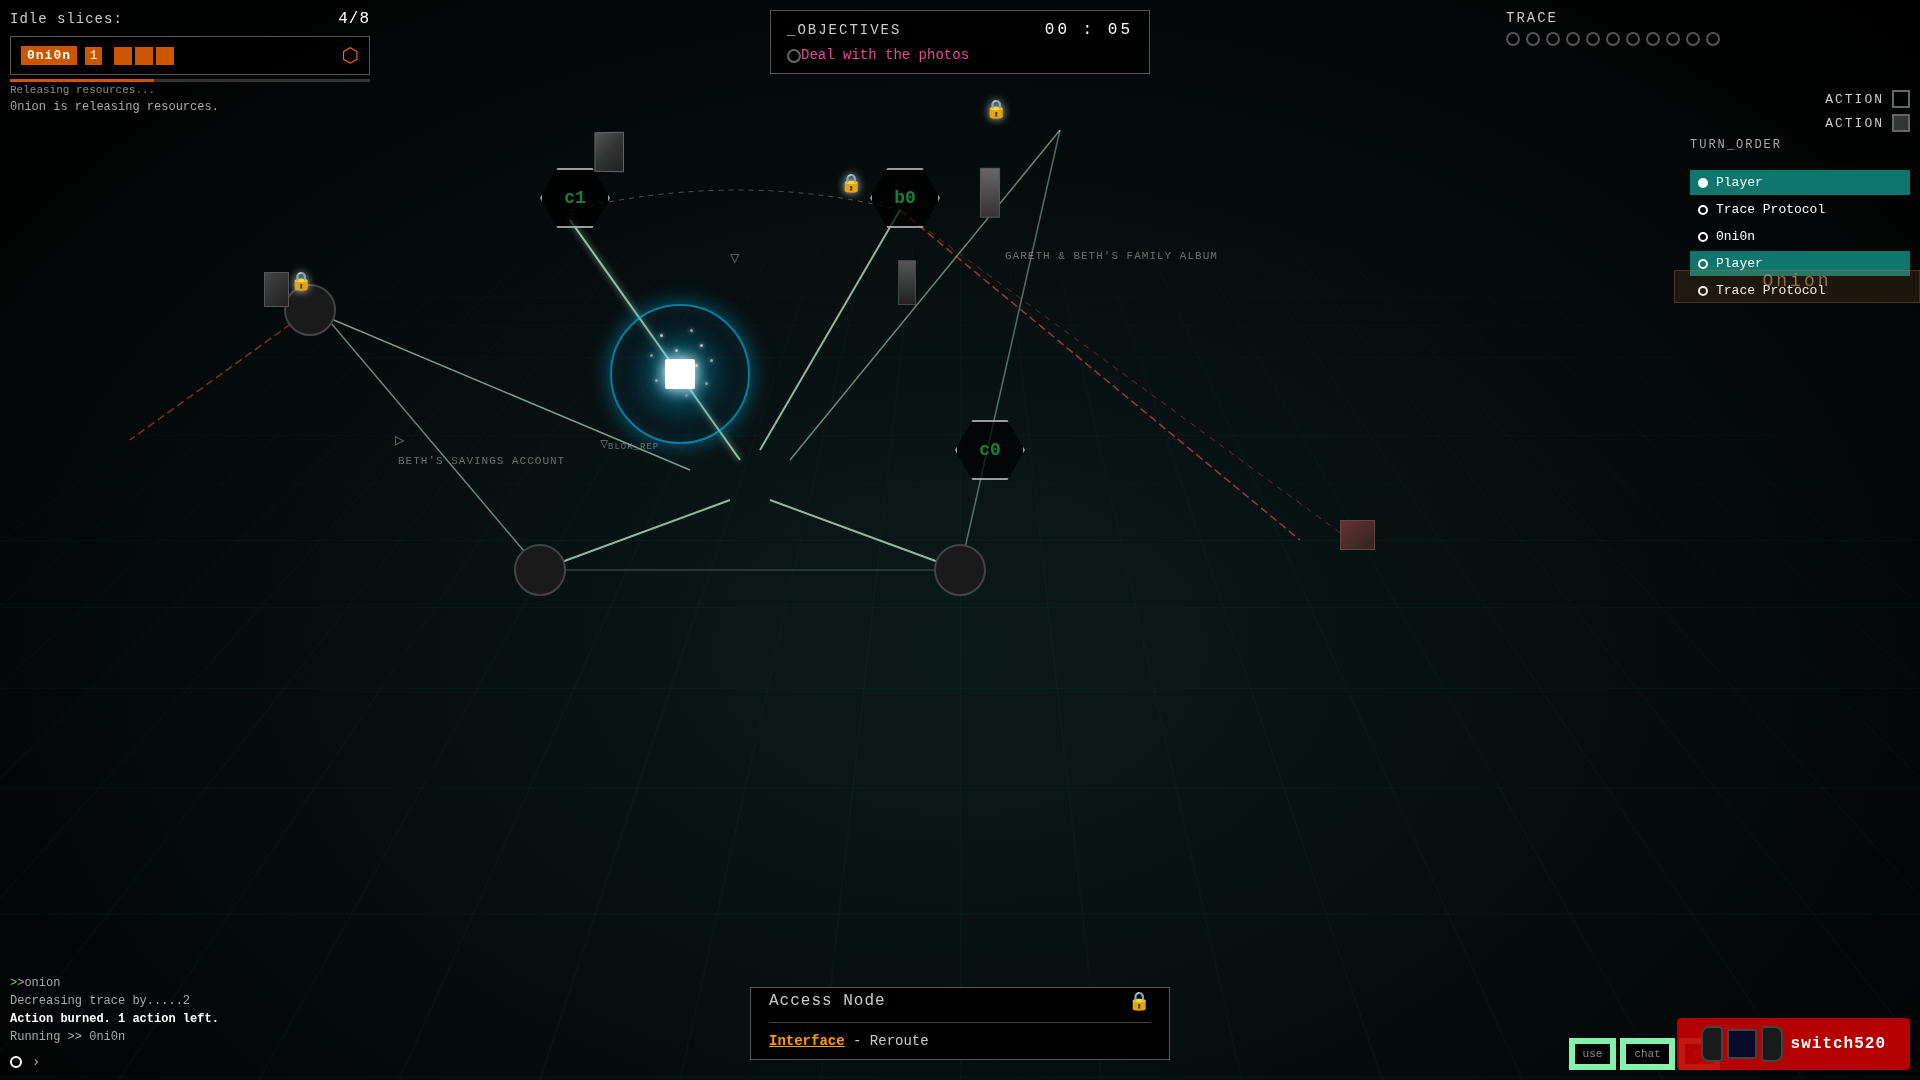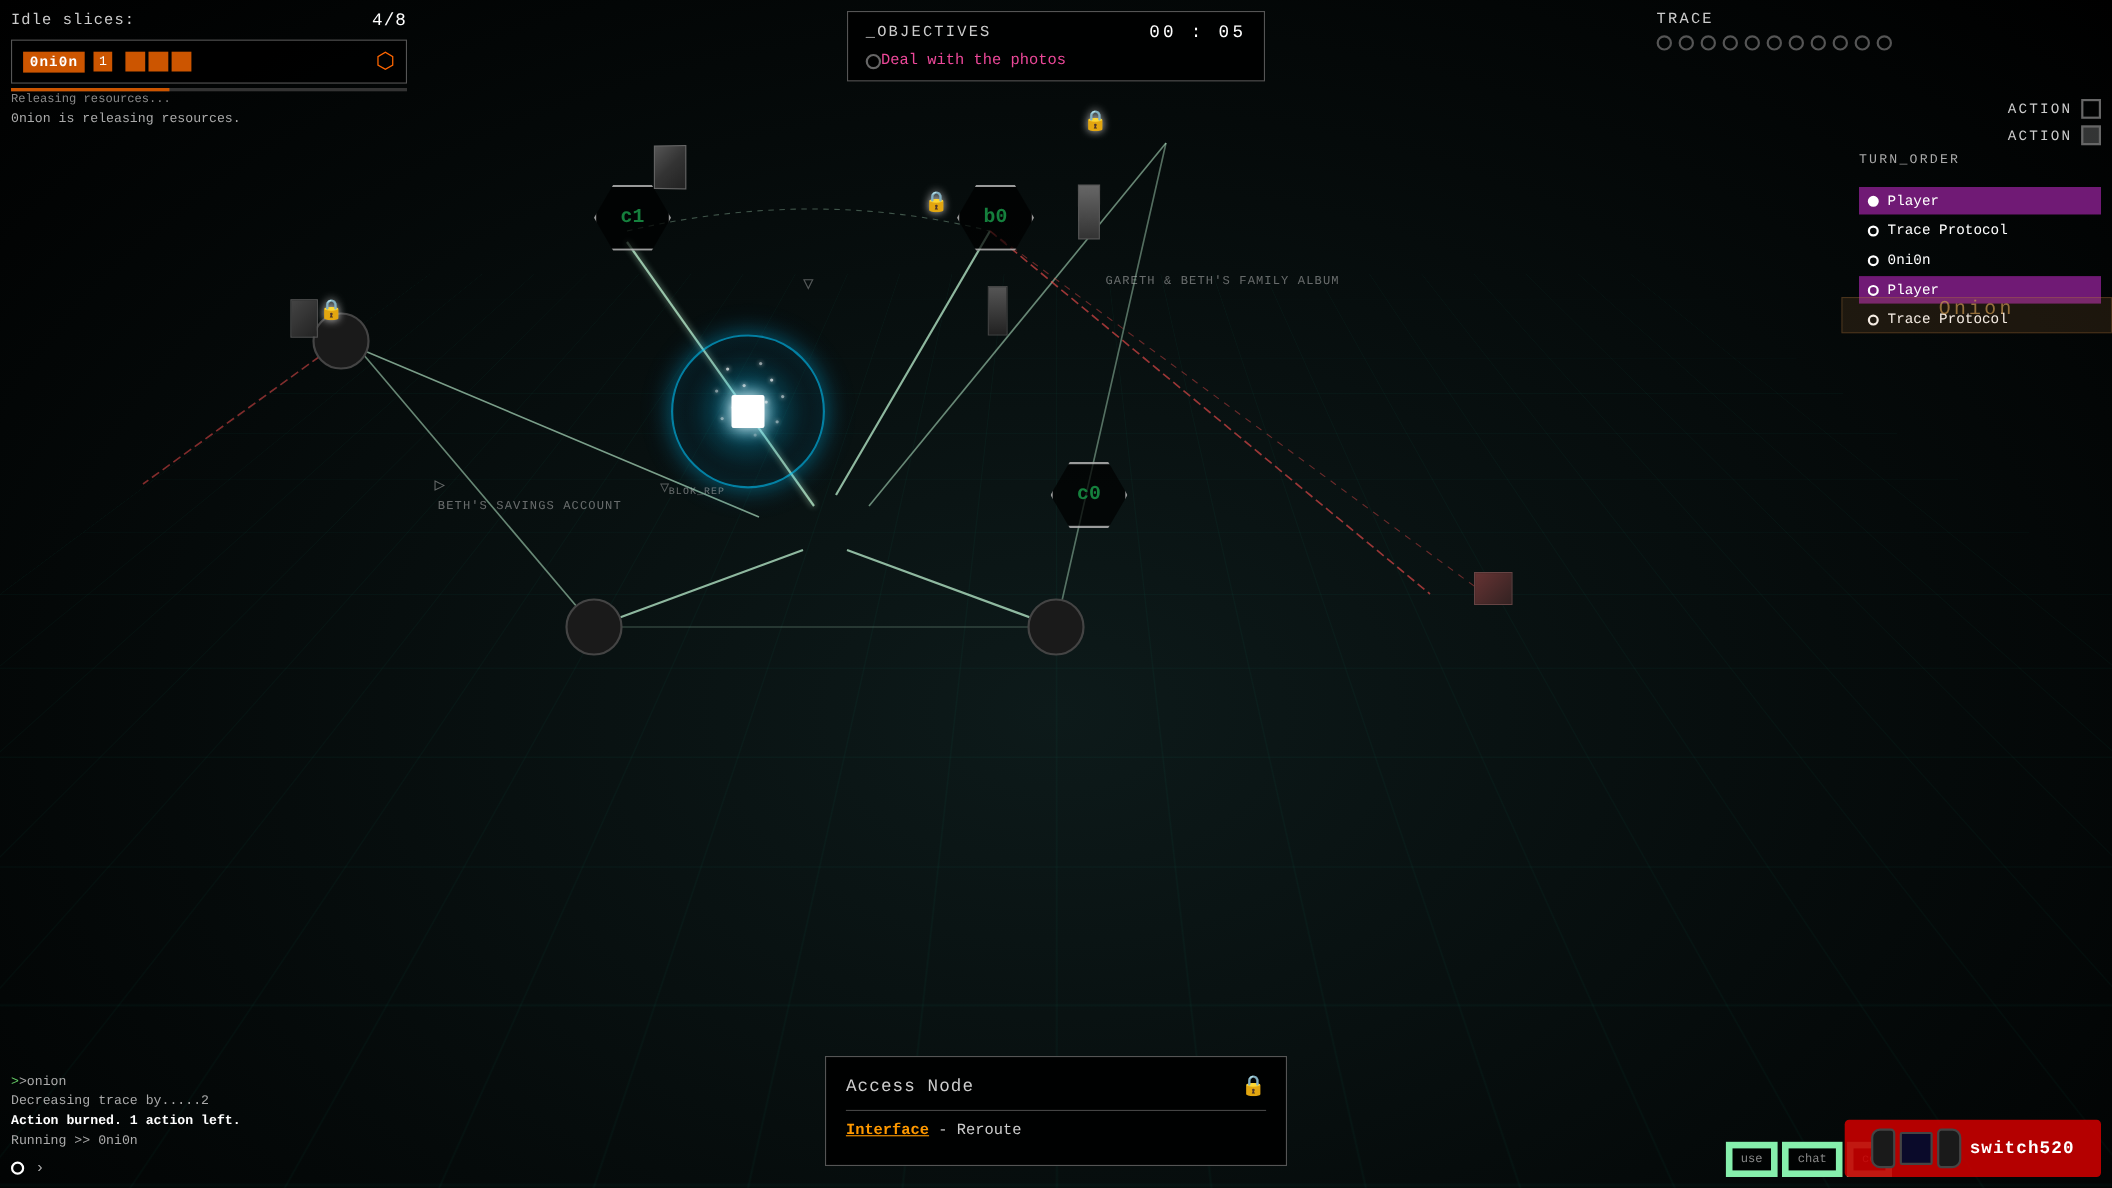--- a/index.html
+++ b/index.html
@@ -294,21 +294,21 @@
     }
     .turn-item {
       display: flex;
       align-items: center;
       gap: 8px;
       padding: 5px 8px;
       margin-bottom: 2px;
       font-size: 13px;
     }
     .turn-item.active {
-      background: #701a75;
+      background: #0f766e;
     }
     .turn-dot {
       width: 10px;
       height: 10px;
       border-radius: 50%;
       border: 2px solid #fff;
       flex-shrink: 0;
     }
     .turn-dot.filled {
       background: #fff;
@@ -392,21 +392,21 @@
 
     
     .access-node-panel {
       position: absolute;
       bottom: 20px;
       left: 50%;
       transform: translateX(-50%);
       background: rgba(0,0,0,0.92);
       border: 1px solid #555;
       width: 420px;
-      padding: 15px 18px;
+      padding: 2px 18px;
     }
     .access-node-title {
       display: flex;
       align-items: center;
       justify-content: space-between;
       margin-bottom: 10px;
     }
     .access-node-name {
       font-size: 16px;
       color: #ccc;

